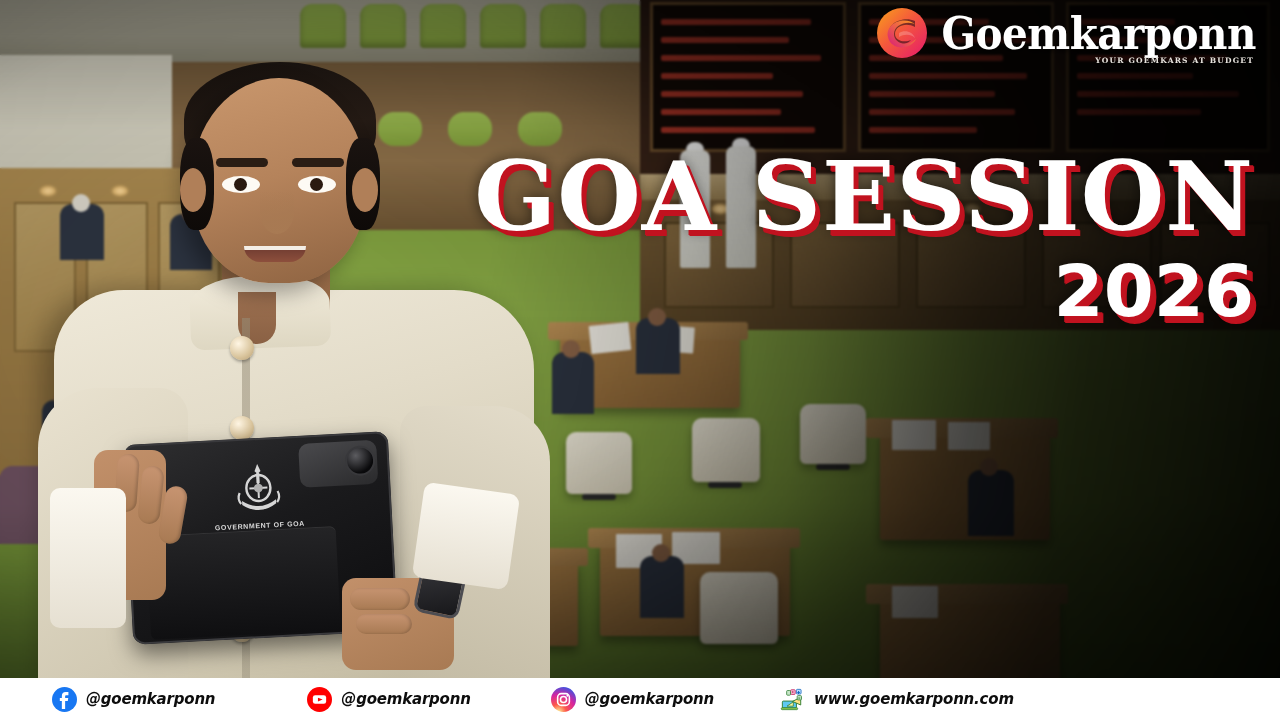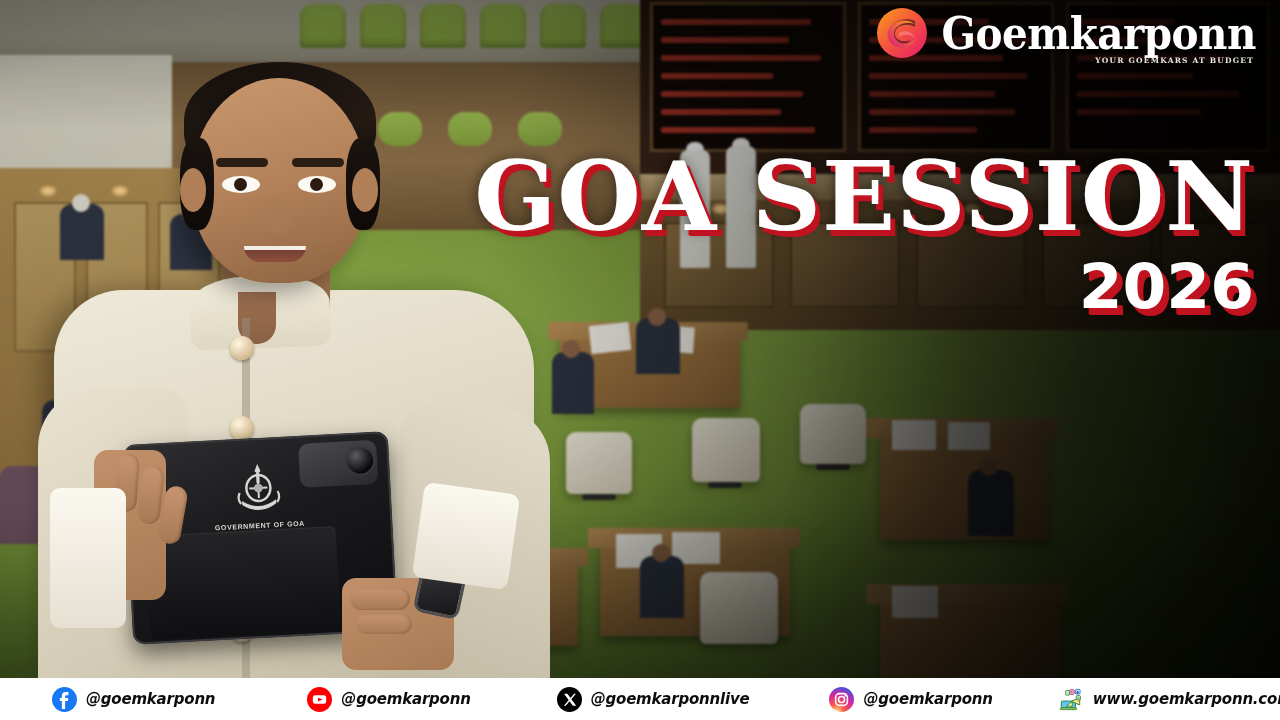--- a/index.html
+++ b/index.html
@@ -286,21 +286,21 @@
     line-height:.98; letter-spacing:1px;
     text-shadow:
       4px 5px 0 #c1121f,
       5px 6px 0 #c1121f,
       0 0 14px rgba(0,0,0,.55);
   }
   .hl1 { font-size:96px; }
   .hl2 { font-size:96px; margin-top:12px; }
   .hl3 {
     font-family:"DejaVu Sans", sans-serif;
-    font-weight:700; font-size:63px; margin-top:12px; letter-spacing:0px;
+    font-weight:700; font-size:72px; margin-top:12px; letter-spacing:0px;
     text-shadow:
       5px 6px 0 #c1121f,
       6px 7px 0 #c1121f,
       0 0 14px rgba(0,0,0,.5);
   }
 
   
   .social {
     position:absolute; left:0; bottom:0; width:100%; height:42px;
     background:#ffffff;
@@ -549,27 +549,20 @@
 
     <div class="sitem" style="margin-left:92px">
       <svg class="sicon" viewBox="0 0 32 32">
         <circle cx="16" cy="16" r="16" fill="#ff0000"></circle>
         <rect x="7.5" y="10.5" width="17" height="11" rx="3" fill="#fff"></rect>
         <polygon points="14,13.6 20,16 14,18.4" fill="#ff0000"></polygon>
       </svg>
       <span class="slabel">@goemkarponn</span>
     </div>
 
-    <div class="sitem" style="margin-left:86px">
-      <svg class="sicon" viewBox="0 0 32 32">
-        <circle cx="16" cy="16" r="16" fill="#000"></circle>
-        <path d="M9 8.5h4.3l4 5.6 4.6-5.6h2.3l-5.9 7.1 6.3 8.4h-4.3l-4.3-5.9-4.9 5.9H8.8l6.2-7.5z" fill="#fff"></path>
-      </svg>
-      <span class="slabel">@goemkarponnlive</span>
-    </div>
 
     <div class="sitem" style="margin-left:80px">
       <svg class="sicon" viewBox="0 0 32 32">
         <defs>
           <radialGradient id="ig" cx="30%" cy="100%" r="110%">
             <stop offset="0%" stop-color="#fdf497"></stop>
             <stop offset="28%" stop-color="#fd5949"></stop>
             <stop offset="62%" stop-color="#d6249f"></stop>
             <stop offset="100%" stop-color="#285aeb"></stop>
           </radialGradient>

